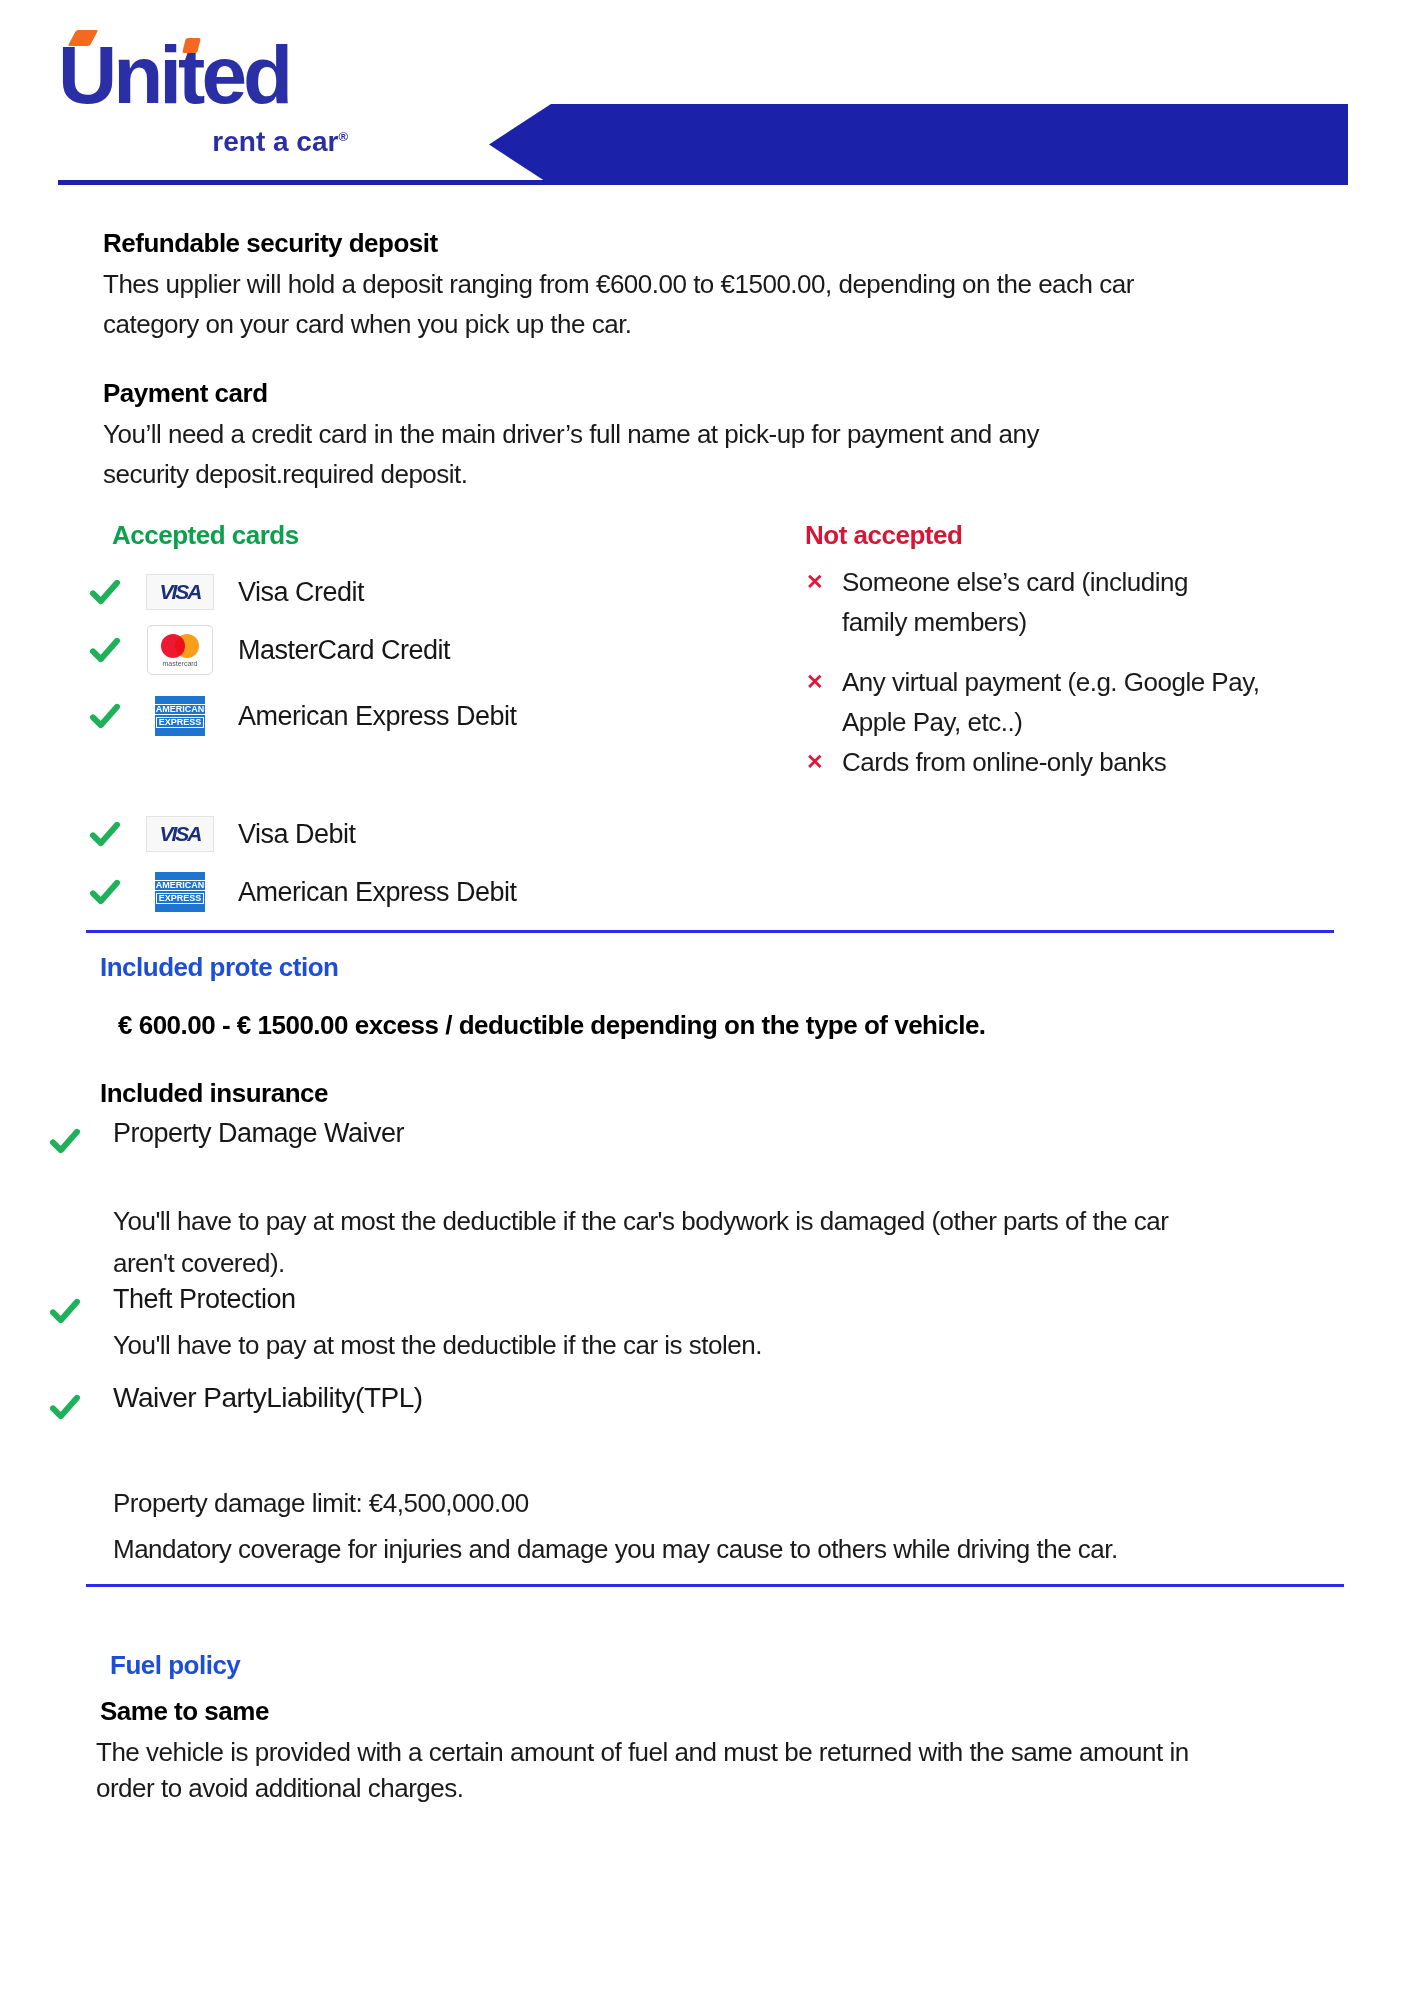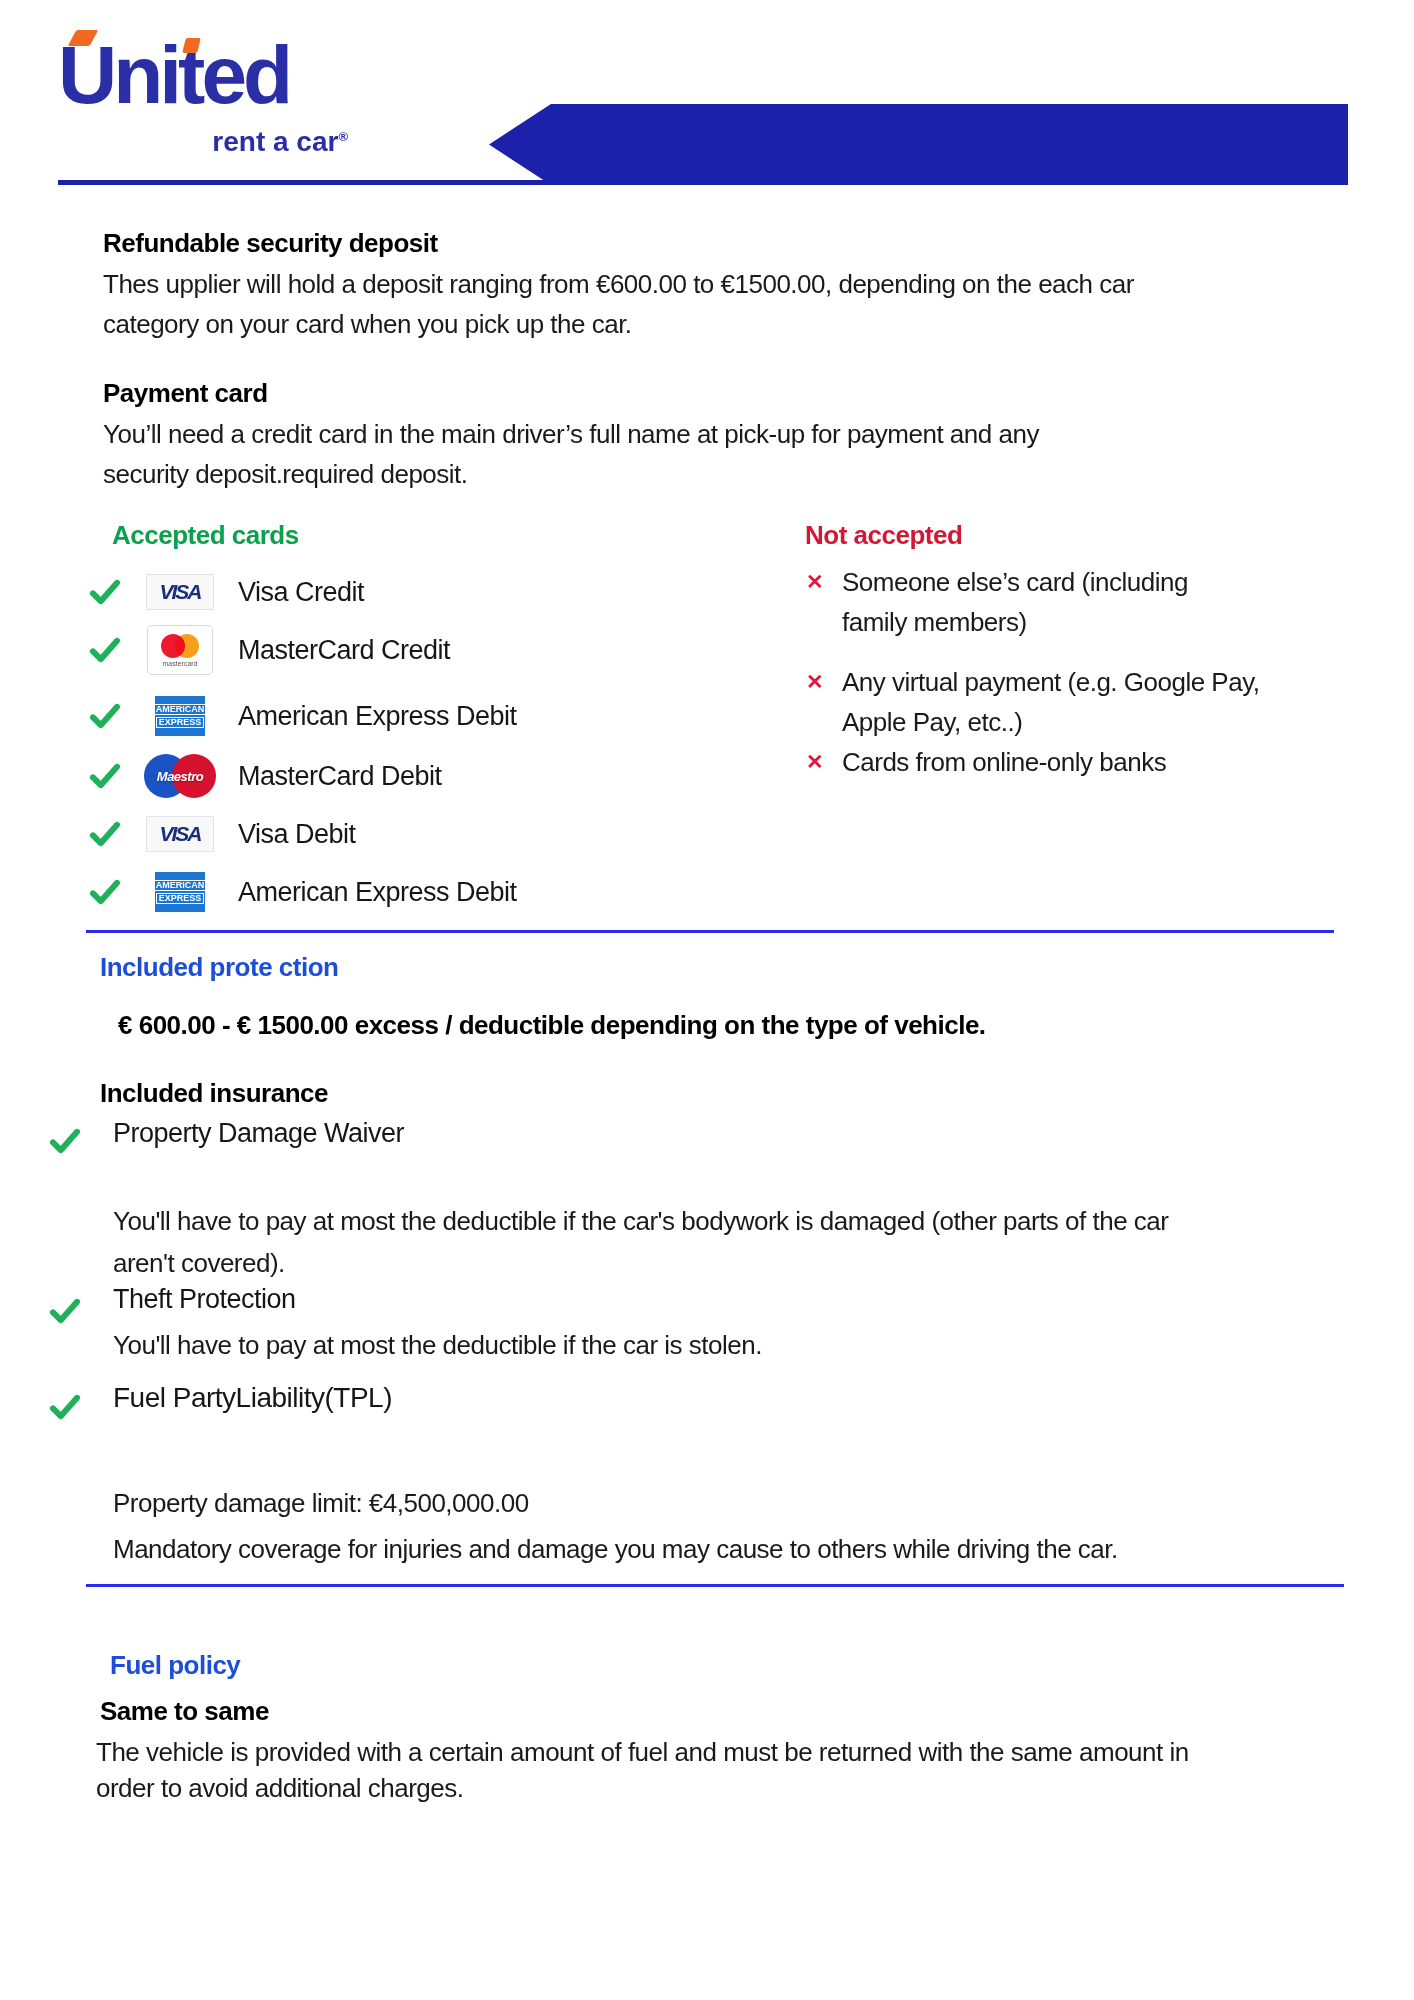--- a/index.html
+++ b/index.html
@@ -158,33 +158,20 @@
         </svg></span>
     <span class="logo-slot">
         <span class="logo-amex">
           <span class="amex-line">AMERICAN</span>
           <span class="amex-line">EXPRESS</span>
         </span>
       </span>
     <span class="card-label">American Express Debit</span>
   </div>
 
-  <div class="card-row" style="top:752px;">
-    <span class="check-icon"><svg viewBox="0 0 24 24" width="34" height="34">
-          <path d="M3.5 13 L9 18.5 L20.5 5.5" fill="none" stroke="#1fb05a" stroke-width="4.2" stroke-linecap="round" stroke-linejoin="round"></path>
-        </svg></span>
-    <span class="logo-slot">
-        <span class="logo-maestro">
-          <span class="ms-c1"></span>
-          <span class="ms-c2"></span>
-          <span class="ms-text">Maestro</span>
-        </span>
-      </span>
-    <span class="card-label">MasterCard Debit</span>
-  </div>
 
   <div class="card-row" style="top:810px;">
     <span class="check-icon"><svg viewBox="0 0 24 24" width="34" height="34">
           <path d="M3.5 13 L9 18.5 L20.5 5.5" fill="none" stroke="#1fb05a" stroke-width="4.2" stroke-linecap="round" stroke-linejoin="round"></path>
         </svg></span>
     <span class="logo-slot">
         <span class="logo-visa">VISA</span>
       </span>
     <span class="card-label">Visa Debit</span>
   </div>
@@ -235,21 +222,21 @@
 
   <span class="ins-check" style="left:48px;top:1294px;"><svg viewBox="0 0 24 24" width="34" height="34">
         <path d="M3.5 13 L9 18.5 L20.5 5.5" fill="none" stroke="#1fb05a" stroke-width="4.2" stroke-linecap="round" stroke-linejoin="round"></path>
       </svg></span>
   <div class="ins-name" style="left:113px;top:1284px;">Theft Protection</div>
   <div class="ins-line" style="left:113px;top:1324px;">You'll have to pay at most the deductible if the car is stolen.</div>
 
   <span class="ins-check" style="left:48px;top:1390px;"><svg viewBox="0 0 24 24" width="34" height="34">
         <path d="M3.5 13 L9 18.5 L20.5 5.5" fill="none" stroke="#1fb05a" stroke-width="4.2" stroke-linecap="round" stroke-linejoin="round"></path>
       </svg></span>
-  <div class="ins-name" style="left:113px;top:1382px;font-size:28px;">Fuel PartyLiability(TPL)</div>
+  <div class="ins-name" style="left:113px;top:1382px;font-size:28px;">Waiver PartyLiability(TPL)</div>
   <div class="ins-line" style="left:113px;top:1482px;">Property damage limit: €4,500,000.00</div>
   <div class="ins-line" style="left:113px;top:1528px;">Mandatory coverage for injuries and damage you may cause to others while driving the car.</div>
 
   <div class="divider" style="left:86px;top:1584px;width:1258px;"></div>
 
   <div class="h-gray" style="left:110px;top:1650px;">Fuel policy</div>
   <div class="h-bold" style="left:100px;top:1696px;">Same to same</div>
   <div class="body-text" style="left:96px;top:1734px;line-height:36px;">The vehicle is provided with a certain amount of fuel and must be returned with the same amount in
 order to avoid additional charges.</div>
 

